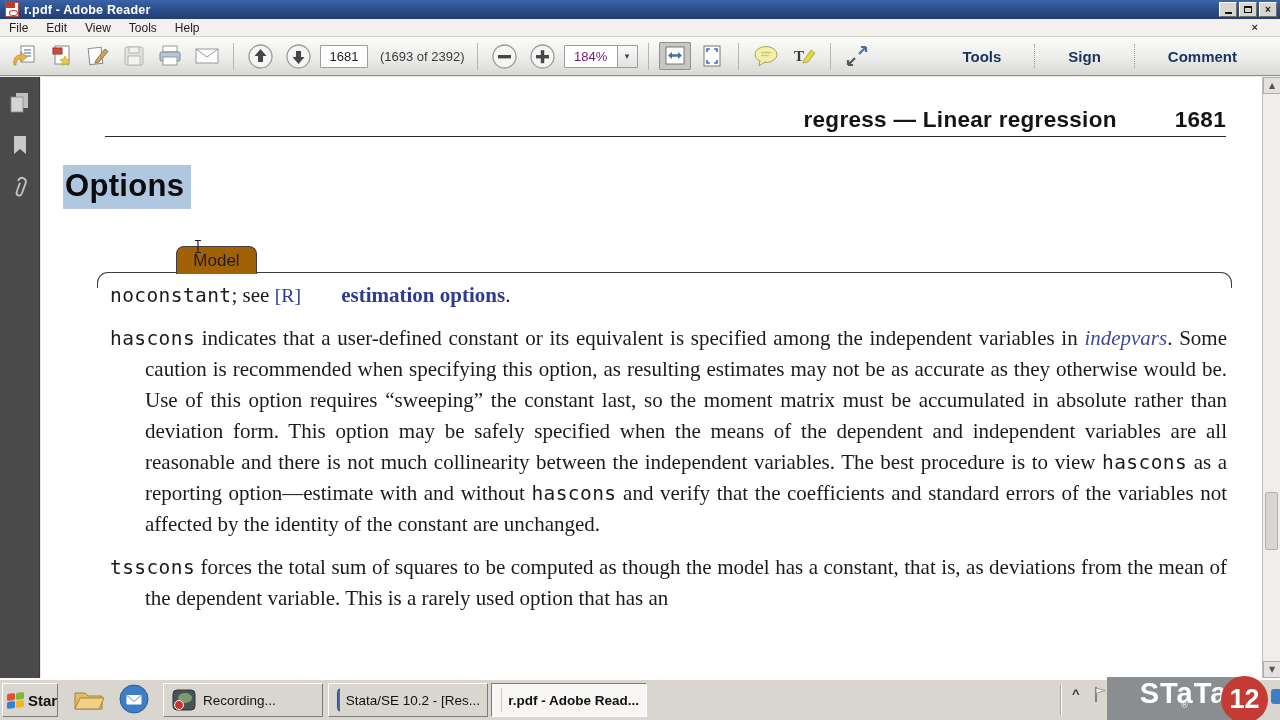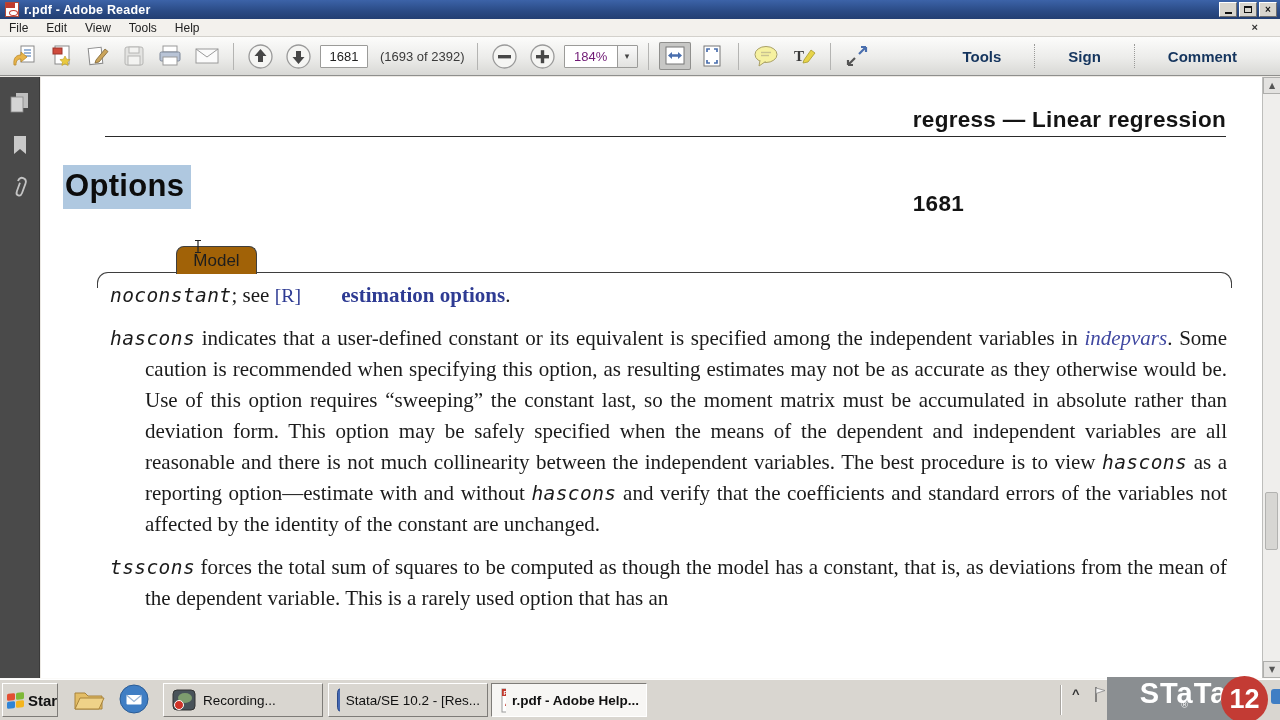--- a/index.html
+++ b/index.html
@@ -47,34 +47,34 @@
   .tb-right .dotsep { width:1px; height:24px; border-left:1px dotted #9a9a98; }
 
   
   .sidebar { position:absolute; left:0; top:77px; width:40px; height:601px; background:#4a4a4a;
     border-right:1px solid #3a3a3a; display:flex; flex-direction:column; align-items:center; }
   .side-icon { margin-top:14px; opacity:.92; }
 
   
   .doc-area { position:absolute; left:41px; top:77px; width:1221px; height:601px; background:#fff; overflow:hidden; }
   .doc-header { position:absolute; top:30px; right:36px; display:flex; align-items:baseline; gap:58px;
-    font-weight:bold; font-size:22.5px; color:#141414; letter-spacing:.3px;flex-direction:column; }
+    font-weight:bold; font-size:22.5px; color:#141414; letter-spacing:.3px; }
   .doc-rule { position:absolute; left:64px; right:36px; top:59px; border-top:1.7px solid #2a2a2a; }
   .section-heading { position:absolute; left:22px; top:88px; background:#afc8e0; color:#0c0c0c;
     font-weight:bold; font-size:31px; padding:3px 7px 5px 2px; letter-spacing:.3px; }
   .tab-line { position:absolute; left:56px; top:195px; width:1135px; height:16px;
     border:1.6px solid #3e3e3e; border-bottom:none; border-radius:11px 11px 0 0; }
   .model-tab { position:absolute; left:135px; top:169px; width:81px; height:28px; background:#a16207;
     border:1.6px solid #3e3e3e; border-bottom:none; border-radius:8px 8px 0 0; z-index:2;
     display:flex; align-items:center; justify-content:center; font-size:17px; color:#1e1e1e; }
   .ibeam { position:absolute; left:152px; top:162px; z-index:3; }
   .doc-body { position:absolute; left:69px; top:203px; width:1117px;
     font-family:"Liberation Serif",serif; font-size:21px; line-height:31px; color:#1b1b1b; }
   .doc-body p { text-align:justify; padding-left:35px; text-indent:-35px; margin-bottom:12px; }
-  .seg-mono { font-family:"DejaVu Sans Mono",monospace; font-size:0.93em; letter-spacing:.4px;font-style:italic; }
+  .seg-mono { font-family:"DejaVu Sans Mono",monospace; font-size:0.93em; letter-spacing:.4px; }
   .seg-ref  { color:#2e3b93; font-size:0.94em; }
   .seg-link { color:#2e3b93; font-weight:bold;margin-left:35px; }
   .seg-var  { color:#3f47a0; font-style:italic; }
 
   
   .scrollbar { position:absolute; right:0; top:77px; width:18px; height:601px; background:#efeeec;
     border-left:1px solid #bdbdbb; }
   .scroll-btn { position:absolute; left:0; width:18px; height:17px; background:#e3e2e0;
     border:1px solid #aeaeac; display:flex; align-items:center; justify-content:center;
     font-size:8px; color:#555; }
@@ -343,21 +343,21 @@
         </svg>
       <span>Stata/SE 10.2 - [Res...</span>
     </span>
     <span class="task-btn active" style="left:491px;width:156px;">
       <svg width="24" height="27">
           <rect x="3" y="2" width="17" height="23" fill="#fff" stroke="#999"></rect>
           <rect x="3" y="2" width="13" height="7" fill="#c03a2e"></rect>
           <text x="4.5" y="7.7" font-size="5.5" fill="#fff" font-family="sans-serif" font-weight="bold">PDF</text>
           <path d="M7 19 C9 13 15 13 16 16 C17 19.5 10.5 21.5 7.5 20" fill="none" stroke="#c03a2e" stroke-width="2.2"></path>
         </svg>
-      <span>r.pdf - Adobe Help...</span>
+      <span>r.pdf - Adobe Read...</span>
     </span>
     <span class="tray-sep"></span>
   </div>
   <span class="tray-chevron">^</span>
   <span class="tray-flag"><svg width="16" height="20">
         <line x1="4" y1="3" x2="4" y2="18" stroke="#666" stroke-width="1.5"></line>
         <path d="M4 4 L13 6.5 L4 9.5 Z" fill="#f5f5f5" stroke="#888" stroke-width="0.8"></path>
       </svg></span>
   <span class="watermark">
     <span class="wm-brand">STaTa</span>

